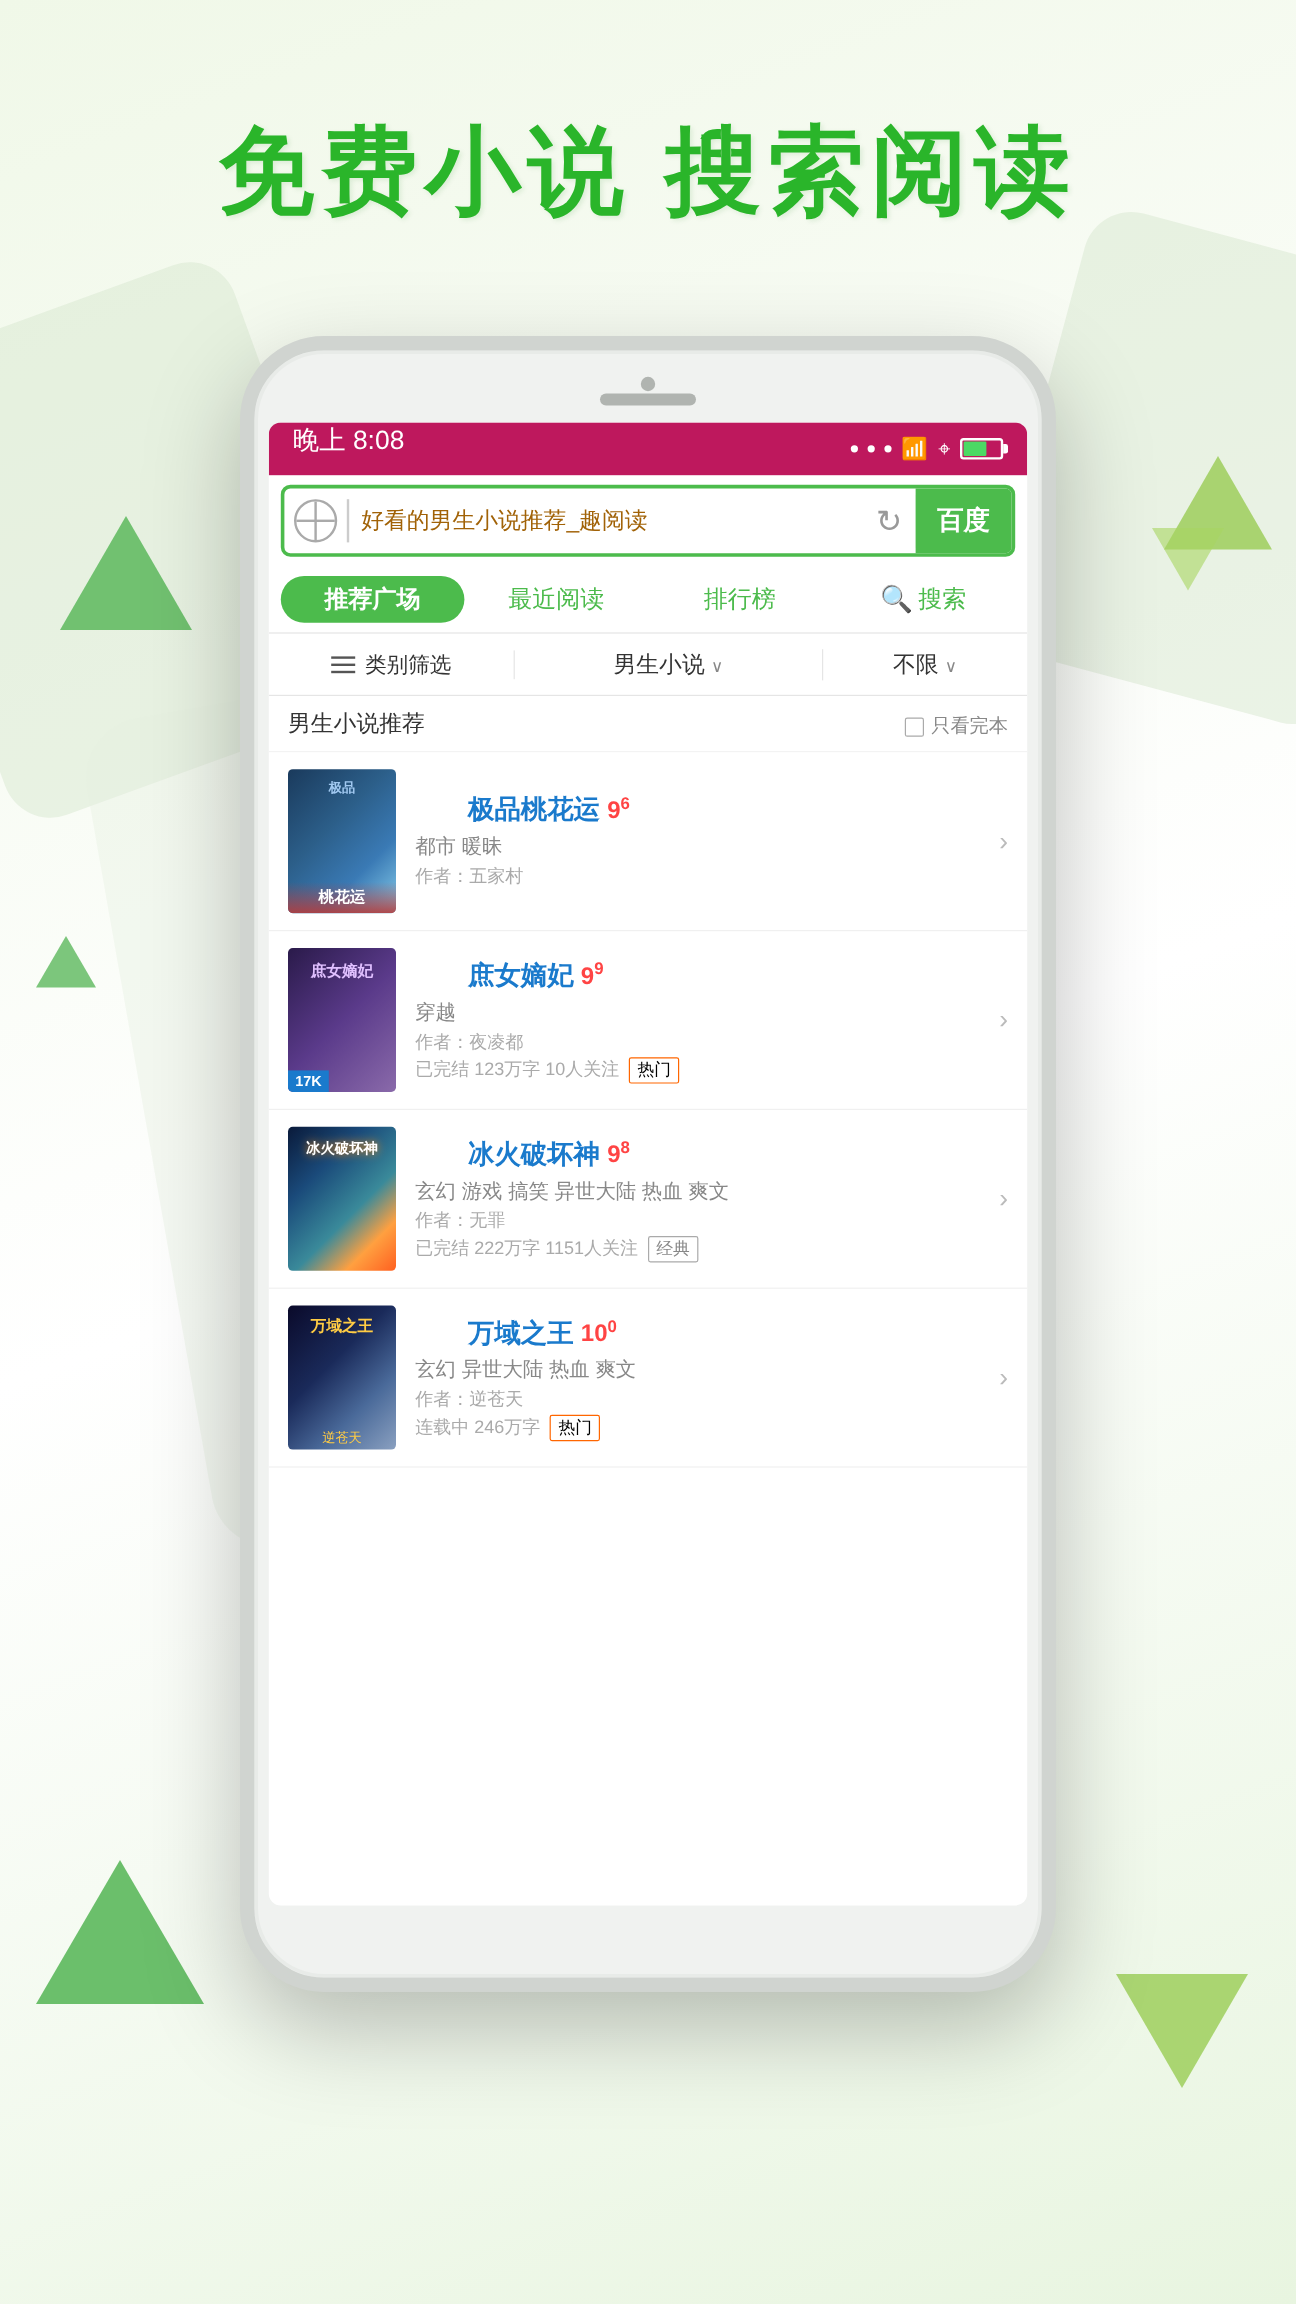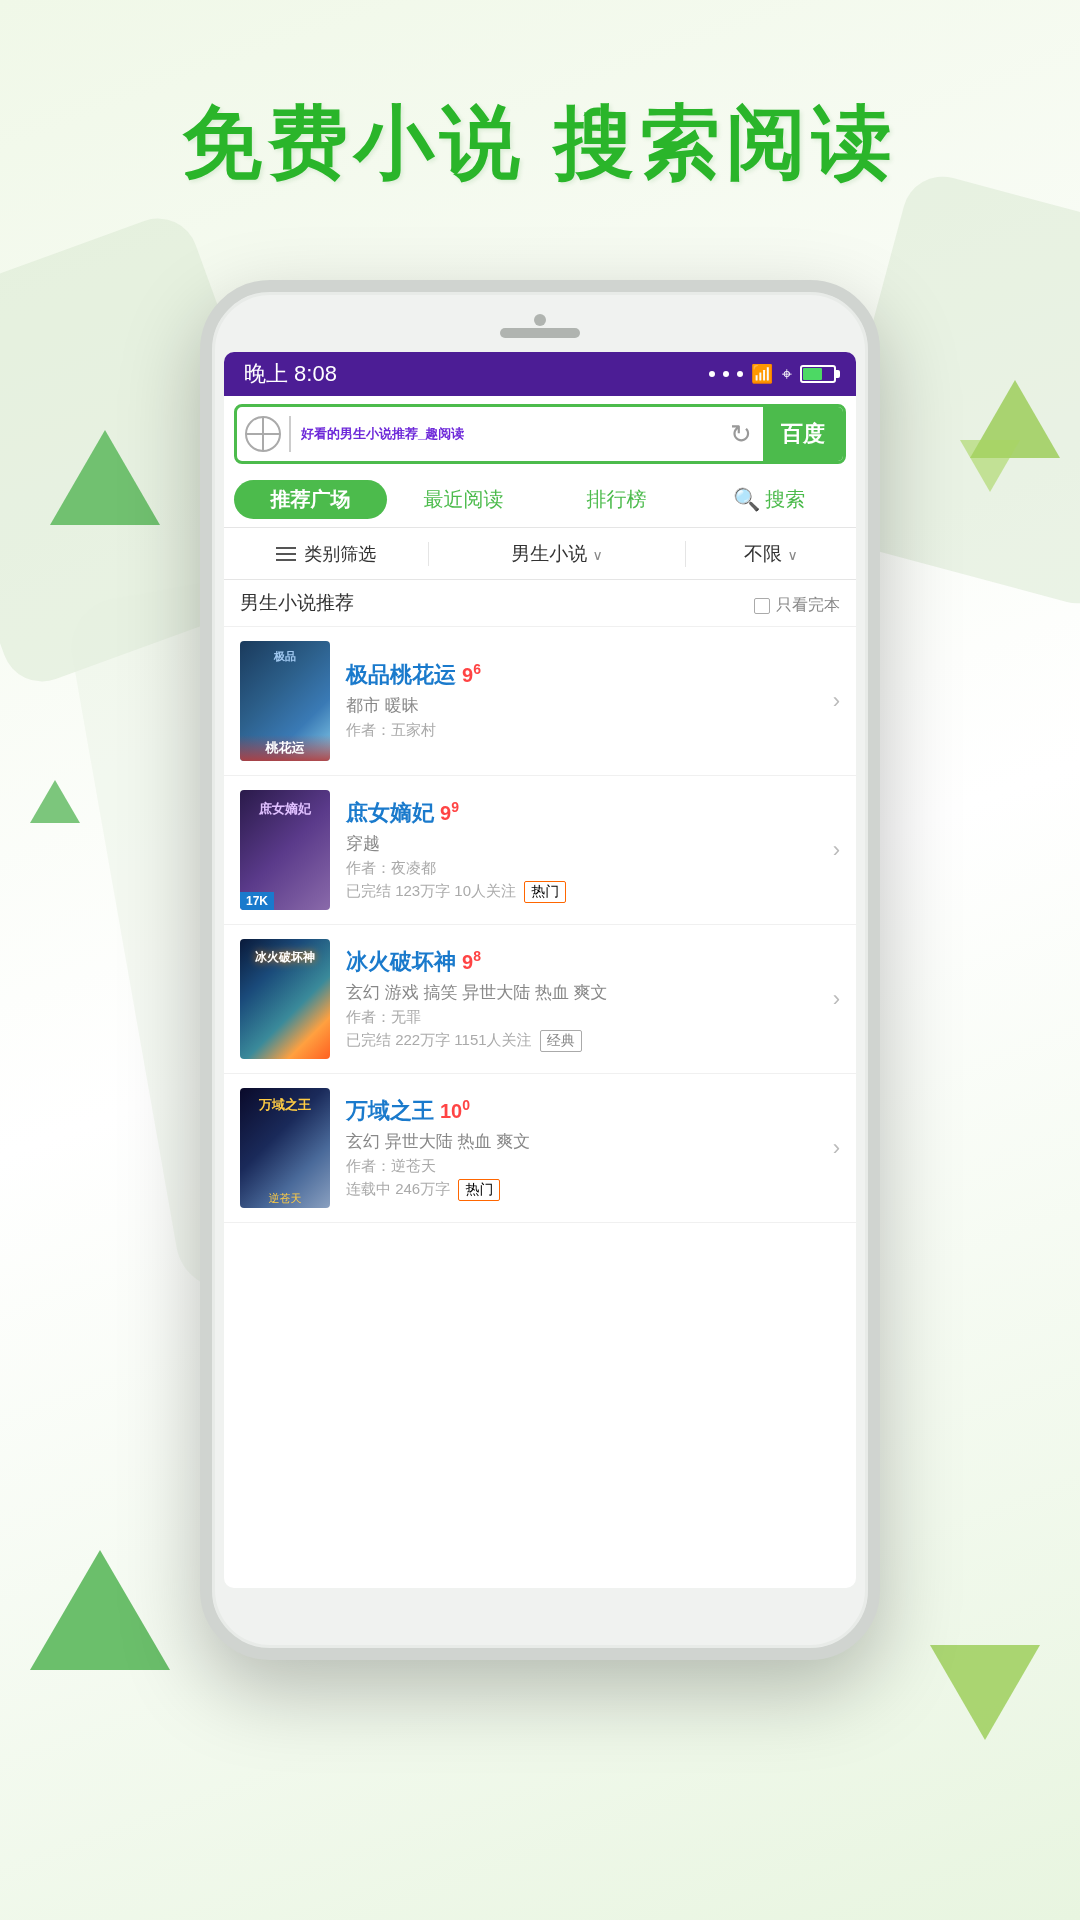--- a/index.html
+++ b/index.html
@@ -174,24 +174,23 @@
       left: 12px;
       right: 12px;
       bottom: 60px;
       background: #fff;
       border-radius: 10px;
       overflow: hidden;
     }
 
     
     .status-bar {
-      background: #4c1d95;
+      background: #be185d;
       height: 44px;
       display: flex;
-      align-items: center;
       justify-content: space-between;
       padding: 0 20px;
     }
     .status-time {
       color: #fff;
       font-size: 22px;
       font-weight: 500;
     }
     .status-icons {
       display: flex;
@@ -273,26 +272,25 @@
       transform: translateX(-50%);
     }
     .search-divider {
       width: 2px;
       height: 36px;
       background: #ccc;
       margin-right: 10px;
     }
     .search-text {
       flex: 1;
-      font-size: 13px;
-      color: #6d28d9;
+      font-size: 19px;
+      color: #a16207;
       overflow: hidden;
       white-space: nowrap;
       text-overflow: ellipsis;
-      font-weight: bold;
     }
     .search-refresh {
       width: 44px;
       height: 44px;
       display: flex;
       align-items: center;
       justify-content: center;
       color: #999;
       font-size: 26px;
     }
@@ -479,20 +477,21 @@
       text-align: center;
       font-weight: normal;
     }
 
     .book-info { flex: 1; min-width: 0; }
     .book-title-row {
       display: flex;
       align-items: baseline;
       gap: 6px;
       margin-bottom: 4px;
+      margin-left: 44px;
     }
     .book-title {
       font-size: 22px;
       font-weight: bold;
       color: #1a7acc;
     }
     .book-rating {
       font-size: 20px;
       font-weight: bold;
       color: #ff4444;

